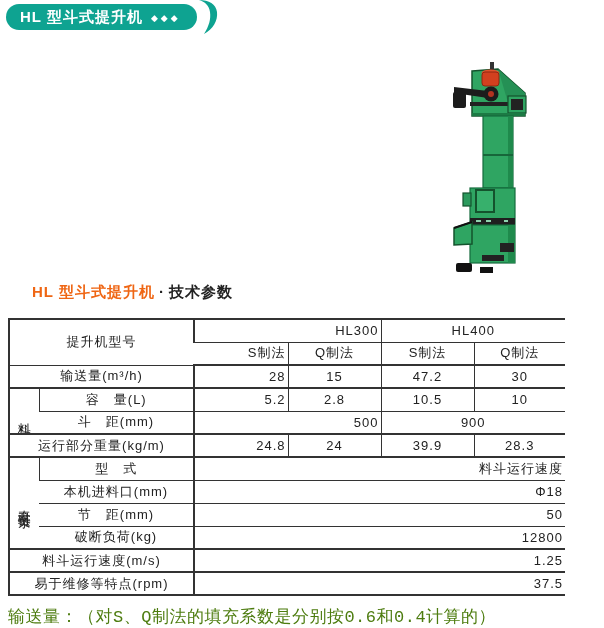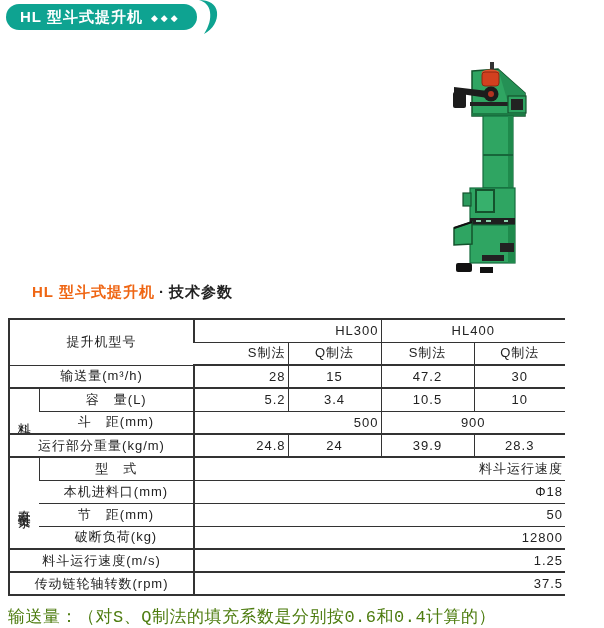--- a/index.html
+++ b/index.html
@@ -149,21 +149,21 @@
       <td colspan="2" class="bb2">输送量(m³/h)</td>
       <td class="bl2 bb2">28</td>
       <td class="bb2">15</td>
       <td class="bb2">47.2</td>
       <td class="bb2">30</td>
     </tr>
     <tr>
       <td rowspan="2" class="grp bb2"><span>料斗</span></td>
       <td>容　量(L)</td>
       <td class="bl2">5.2</td>
-      <td>3.4</td>
+      <td>2.8</td>
       <td>10.5</td>
       <td>10</td>
     </tr>
     <tr>
       <td class="bb2">斗　距(mm)</td>
       <td colspan="2" class="bl2 bb2">500</td>
       <td colspan="2" class="bb2">900</td>
     </tr>
     <tr>
       <td colspan="2" class="bb2">运行部分重量(kg/m)</td>
@@ -187,19 +187,19 @@
     </tr>
     <tr>
       <td class="bb2">破断负荷(kg)</td>
       <td colspan="4" class="bl2 bb2">12800</td>
     </tr>
     <tr>
       <td colspan="2" class="bb2">料斗运行速度(m/s)</td>
       <td colspan="4" class="bl2 bb2">1.25</td>
     </tr>
     <tr>
-      <td colspan="2">传动链轮轴转数(rpm)</td>
+      <td colspan="2">易于维修等特点(rpm)</td>
       <td colspan="4" class="bl2">37.5</td>
     </tr>
   </tbody>
 </table>
 
 <div class="footnote">输送量：（对S、Q制法的填充系数是分别按0.6和0.4计算的）</div>
 
 </body></html>

